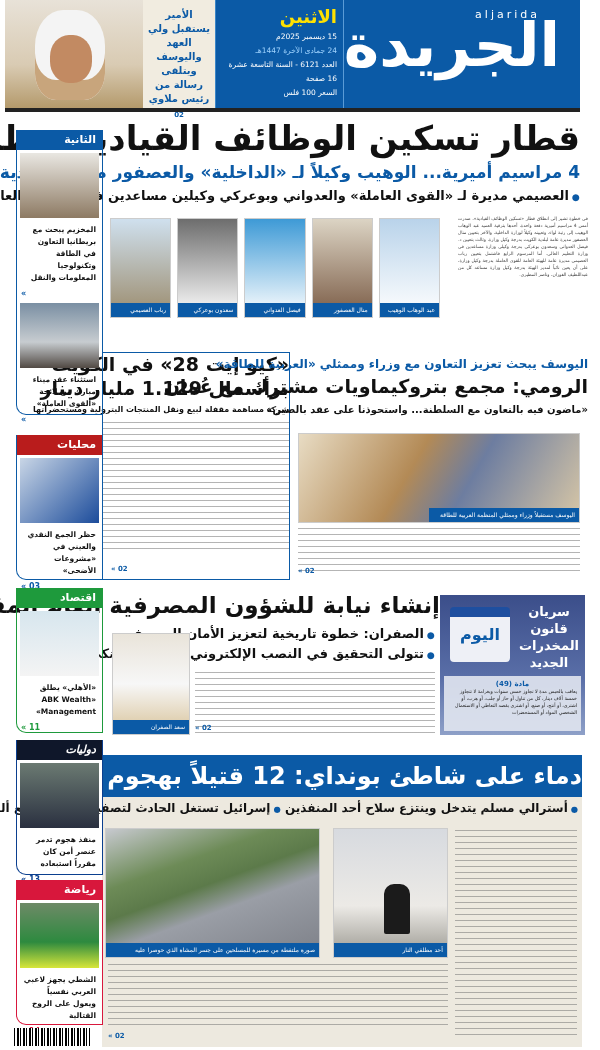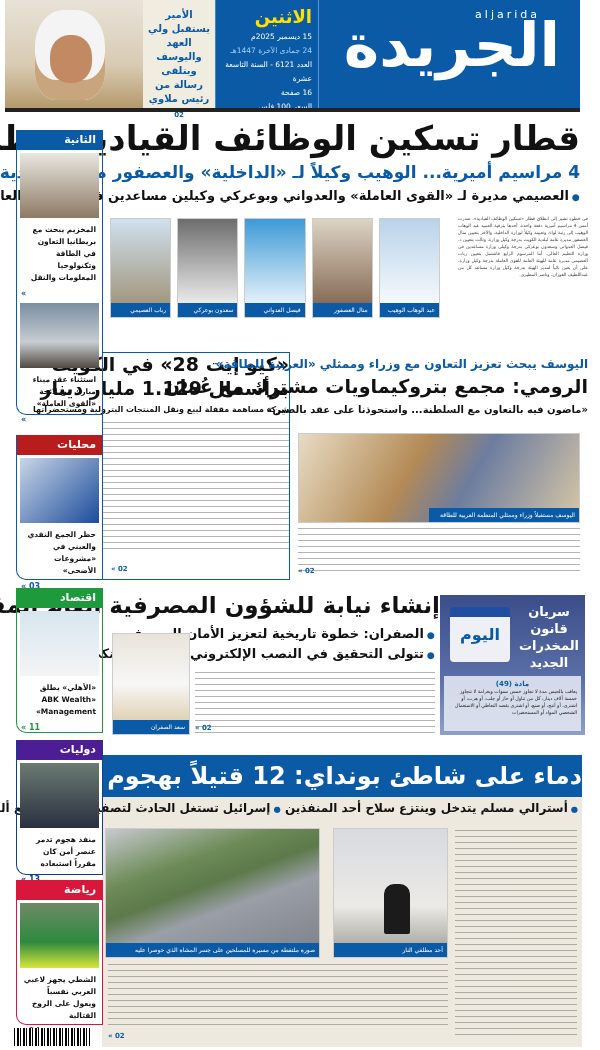--- a/index.html
+++ b/index.html
@@ -4,21 +4,21 @@
 <style>
   * { box-sizing: border-box; margin: 0; padding: 0; }
   body { width: 600px; height: 1050px; background: #fff; font-family: "DejaVu Sans", sans-serif; direction: rtl; overflow: hidden; position: relative; color: #111; }
   .abs { position: absolute; }
   
   .mast { top: 0; left: 215px; width: 365px; height: 108px; background: #0b5aa6; }
   .mast-logo { position: absolute; right: 20px; top: 10px; color: #fff; font-size: 60px; font-weight: bold; line-height: 70px; letter-spacing: -2px; }
   .mast-latin { position: absolute; right: 40px; top: 8px; color: #fff; font-size: 11px; letter-spacing: 3px; direction: ltr; }
   .mast-url { position: absolute; left: 10px; bottom: 8px; color: #fff; font-size: 10px; direction: ltr; }
   .mast-dot { position: absolute; left: 82px; bottom: 22px; width: 14px; height: 14px; border-radius: 50%; background: #5ec2f2; }
-  .dateblock { top: 0; left: 215px; width: 104px; height: 108px; background: #0b5aa6; border-left: 1px solid #3a86c8; padding: 6px 6px; color: #fff; border-right: 1px solid #5a9bd6; }
+  .dateblock { top: 0; left: 215px; width: 129px; height: 108px; background: #0b5aa6; border-left: 1px solid #3a86c8; padding: 6px 6px; color: #fff; border-right: 1px solid #5a9bd6; }
   .day { color: #ffe100; font-size: 18px; font-weight: bold; margin-bottom: 3px; }
   .dateblock div.l { font-size: 7.5px; line-height: 14px; }
   .dateblock div.hijri { color: #9fd3ff; }
   .topstory { top: 0; left: 143px; width: 72px; height: 108px; background: #f1ece0; padding: 8px 4px; text-align: center; color: #0b5aa6; font-weight: bold; font-size: 10px; line-height: 14px; }
   .topstory .pg { font-size: 7px; color: #0b5aa6; margin-top: 2px; }
   .emirphoto { top: 0; left: 5px; width: 138px; height: 108px; background: linear-gradient(180deg,#e8e2d8 0%,#d9cbb3 60%,#b49a6c 100%); }
   .emirphoto .head { position: absolute; left: 30px; top: 10px; width: 70px; height: 90px; border-radius: 40% 40% 30% 30%; background: #f4f4f4; box-shadow: inset 0 -20px 0 #c8a57c; }
   .emirphoto .face { position: absolute; left: 45px; top: 35px; width: 42px; height: 48px; border-radius: 45%; background: #c28a62; }
   .rule { top: 108px; left: 5px; width: 575px; height: 4px; background: #222; }
 
@@ -165,21 +165,21 @@
 </div>
 
 <div class="abs side" style="top:588px;height:145px;border-color:#1e9a3c;">
   <div class="side-head" style="background:#1e9a3c;">اقتصاد</div>
   <div class="side-img" style="background:linear-gradient(#d7e6ee,#f4f4f4);"></div>
   <div class="side-txt">«الأهلي» يطلق «ABK Wealth Management»</div>
   <div class="side-pg" style="color:#1e9a3c;">« <span>11</span></div>
 </div>
 
 <div class="abs side" style="top:740px;height:135px;border-color:#0b3f8f;">
-  <div class="side-head" style="background:#4c1d95;">دوليات</div>
+  <div class="side-head" style="background:#0f172a;font-style:italic;">دوليات</div>
   <div class="side-img" style="background:linear-gradient(#6b7a72,#2a3040);"></div>
   <div class="side-txt">منفذ هجوم تدمر عنصر أمن كان مقرراً استبعاده</div>
   <div class="side-pg" style="color:#0b3f8f;">« <span>13</span></div>
 </div>
 
 <div class="abs side" style="top:880px;height:145px;border-color:#d8173c;">
   <div class="side-head" style="background:#d8173c;">رياضة</div>
   <div class="side-img" style="background:linear-gradient(#6e8a67,#2d8a3f 60%,#d7e63a);"></div>
   <div class="side-txt">الشطي يجهز لاعبي العربي نفسياً ويعول على الروح القتالية</div>
   <div class="side-pg" style="color:#d8173c;">« <span>14</span></div>

